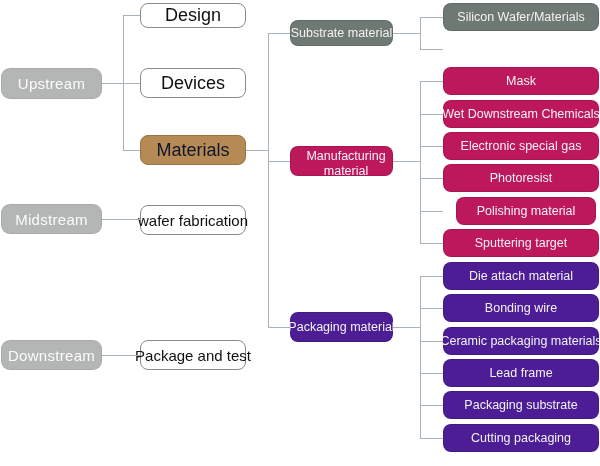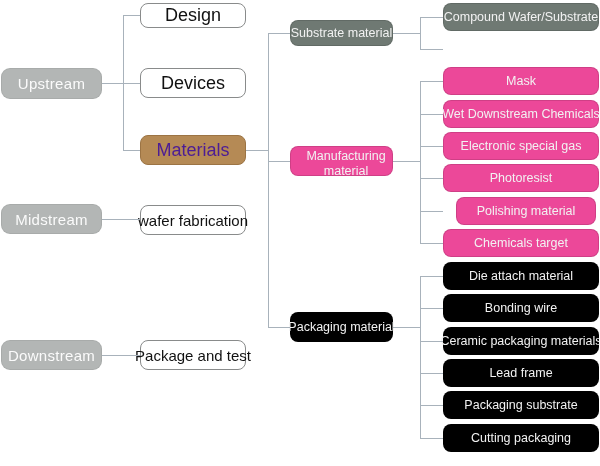--- a/index.html
+++ b/index.html
@@ -15,29 +15,29 @@
     background:#b3b6b5;border:1px solid rgba(0,0,0,0.06);border-radius:9px;
     color:#fbfbfb;font-size:15px;letter-spacing:0.3px;
   }
   .plain{
     background:#ffffff;border:1px solid #898b8b;border-radius:8px;
     color:#111;font-size:15px;white-space:nowrap;
   }
   .big{font-size:18px;}
   .materials{
     background:#b58a55;border:1px solid #9c7444;border-radius:8px;
-    color:#4c1d95;font-size:18px;
+    color:#0f172a;font-size:18px;
   }
   .cat,.child{
     border-radius:8px;color:#f2f2f2;font-size:12.5px;white-space:nowrap;
     border:1px solid rgba(0,0,0,0.12);
   }
   .g-substrate{background:#6f7973;}
-  .g-manufacturing{background:#ec4899;}
-  .g-packaging{background:#000000;}
+  .g-manufacturing{background:#be185d;}
+  .g-packaging{background:#4c1d95;}
   .wrapleft{
     white-space:normal;text-align:center;justify-content:flex-start;
     align-items:flex-start;padding:2px 4px 0 13px;line-height:15px;overflow:hidden;
   }
   .hl,.vl{position:absolute;background:#a8b2bb;}
   .hl{height:1px;}
   .vl{width:1px;}
 </style>
 </head>
 <body>
@@ -52,28 +52,28 @@
   <div class="box plain big" style="left:140px;top:68px;width:106px;height:30px">Devices</div>
   <div class="box materials big" style="left:140px;top:135px;width:106px;height:30px">Materials</div>
 
   <div class="box plain" style="left:140px;top:205px;width:106px;height:30px">wafer fabrication</div>
   <div class="box plain" style="left:140px;top:340px;width:106px;height:30px">Package and test</div>
 
   <div class="box cat g-substrate" style="left:290px;top:20px;width:103px;height:26px">Substrate material</div>
   <div class="box cat g-manufacturing wrapleft" style="left:290px;top:146px;width:103px;height:30px">Manufacturing material</div>
   <div class="box cat g-packaging" style="left:290px;top:312px;width:103px;height:30px">Packaging material</div>
 
-  <div class="box child g-substrate" style="left:443px;top:3px;width:156px;height:28px">Compound Wafer/Substrate</div>
+  <div class="box child g-substrate" style="left:443px;top:3px;width:156px;height:28px">Silicon Wafer/Materials</div>
 
   <div class="box child g-manufacturing" style="left:443px;top:67px;width:156px;height:28px">Mask</div>
   <div class="box child g-manufacturing" style="left:443px;top:100px;width:156px;height:28px">Wet Downstream Chemicals</div>
   <div class="box child g-manufacturing" style="left:443px;top:132px;width:156px;height:28px">Electronic special gas</div>
   <div class="box child g-manufacturing" style="left:443px;top:164px;width:156px;height:28px">Photoresist</div>
   <div class="box child g-manufacturing" style="left:456px;top:197px;width:140px;height:28px">Polishing material</div>
-  <div class="box child g-manufacturing" style="left:443px;top:229px;width:156px;height:28px">Chemicals target</div>
+  <div class="box child g-manufacturing" style="left:443px;top:229px;width:156px;height:28px">Sputtering target</div>
 
   <div class="box child g-packaging" style="left:443px;top:262px;width:156px;height:28px">Die attach material</div>
   <div class="box child g-packaging" style="left:443px;top:294px;width:156px;height:28px">Bonding wire</div>
   <div class="box child g-packaging" style="left:443px;top:327px;width:156px;height:28px">Ceramic packaging materials</div>
   <div class="box child g-packaging" style="left:443px;top:359px;width:156px;height:28px">Lead frame</div>
   <div class="box child g-packaging" style="left:443px;top:391px;width:156px;height:28px">Packaging substrate</div>
   <div class="box child g-packaging" style="left:443px;top:424px;width:156px;height:28px">Cutting packaging</div>
 
   <div class="hl" style="left:102px;top:83px;width:21px"></div>
   <div class="vl" style="left:123px;top:15px;height:136px"></div>

